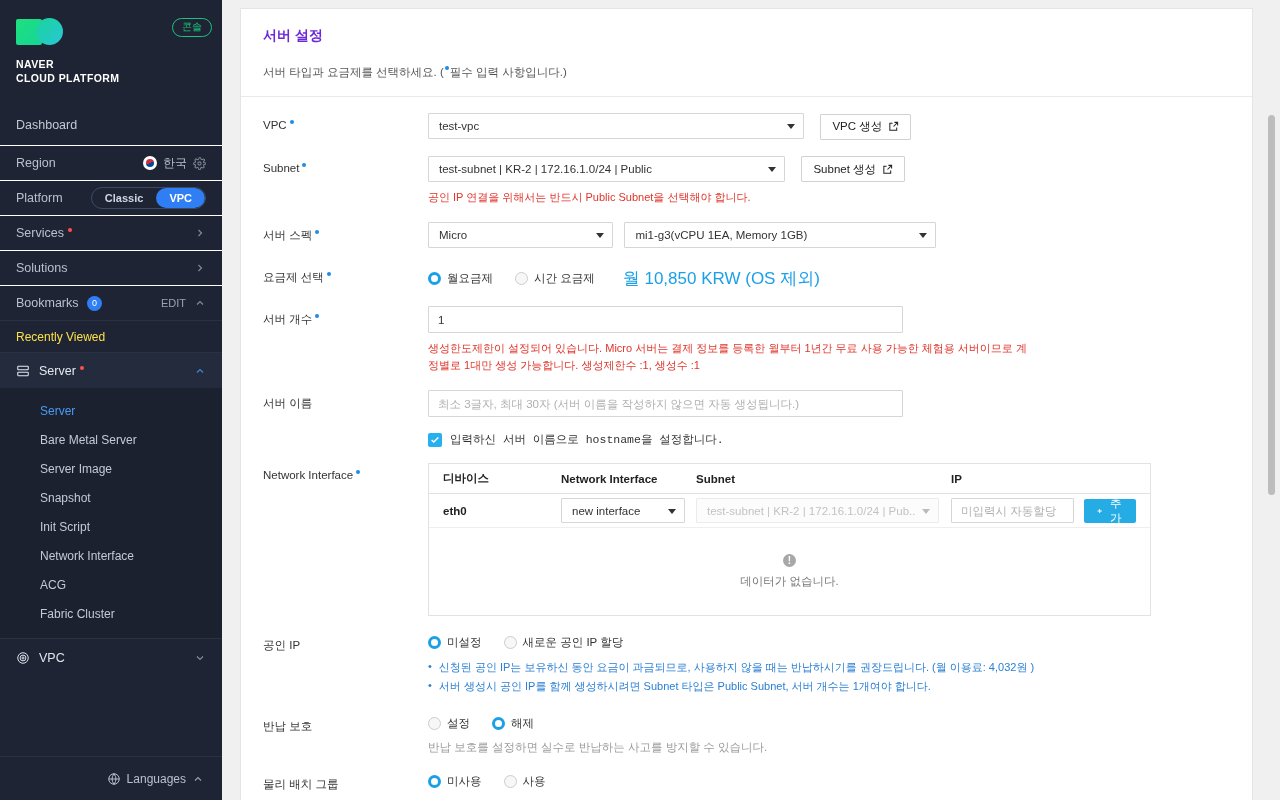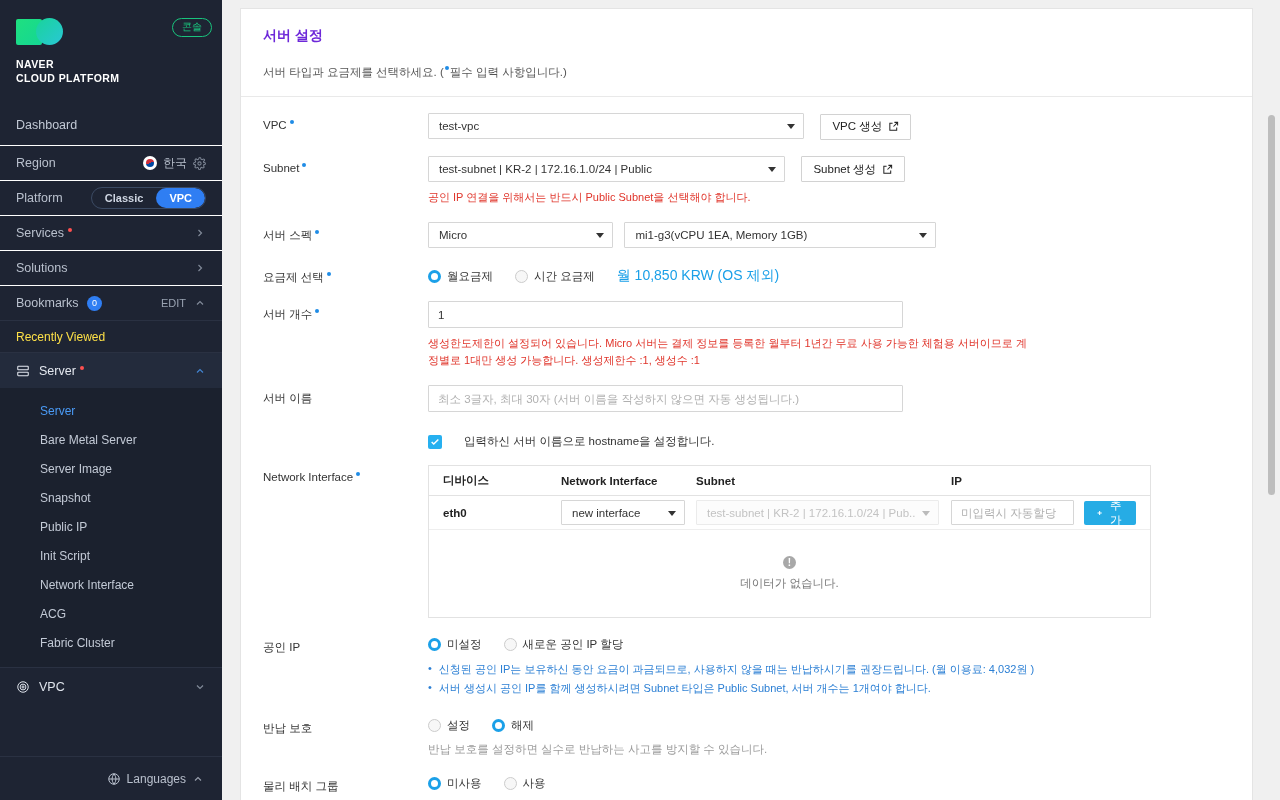--- a/index.html
+++ b/index.html
@@ -168,30 +168,30 @@
 
   .radio-line { display: flex; align-items: center; gap: 8px; padding-top: 3px; }
   .rg { display: inline-flex; align-items: center; gap: 6px; margin-right: 14px; cursor: pointer; }
   .radio {
     width: 13px; height: 13px; border-radius: 50%;
     border: 1px solid #ccc; background: #f7f7f7; display: inline-block;
     position: relative; flex: 0 0 13px;
   }
   .radio.on { border: 3px solid #1ba0e8; background: #fff; }
   .rg span.t { font-size: 11.5px; color: #333; }
-  .price { font-size: 14px; color: #1ba0e8; }
+  .price { font-size: 17px; color: #1ba0e8; margin-left: 6px; }
 
   input.txt {
     height: 27px; border: 1px solid #d6d6d6; background: #fff;
     font-size: 11.5px; color: #333; padding: 0 9px; width: 475px;
     font-family: "Liberation Sans", sans-serif; border-radius: 1px;
   }
   input.txt::placeholder { color: #b0b0b0; }
 
-  .chk-line { display: flex; align-items: center; gap: 22px; margin-top: 22px; }
+  .chk-line { display: flex; align-items: center; gap: 8px; margin-top: 15px; font-family: Liberation Mono, monospace; }
   .chkbox {
     width: 14px; height: 14px; background: #26b0f0; border-radius: 2px;
     display: inline-flex; align-items: center; justify-content: center;
     flex: 0 0 14px;
   }
   .chk-line .t { font-size: 11.5px; color: #333; }
 
   .nitable { border: 1px solid #e2e2e2; width: 723px; }
   .nithead {
     display: flex; align-items: center; height: 30px;
@@ -331,23 +331,20 @@
         <span>Server</span>
       </div>
     <div class="sb-sub-item">
         <span>Bare Metal Server</span>
       </div>
     <div class="sb-sub-item">
         <span>Server Image</span>
       </div>
     <div class="sb-sub-item">
         <span>Snapshot</span>
-      </div>
-    <div class="sb-sub-item">
-        <span>Public IP</span>
       </div>
     <div class="sb-sub-item">
         <span>Init Script</span>
       </div>
     <div class="sb-sub-item">
         <span>Network Interface</span>
       </div>
     <div class="sb-sub-item">
         <span>ACG</span>
       </div>

